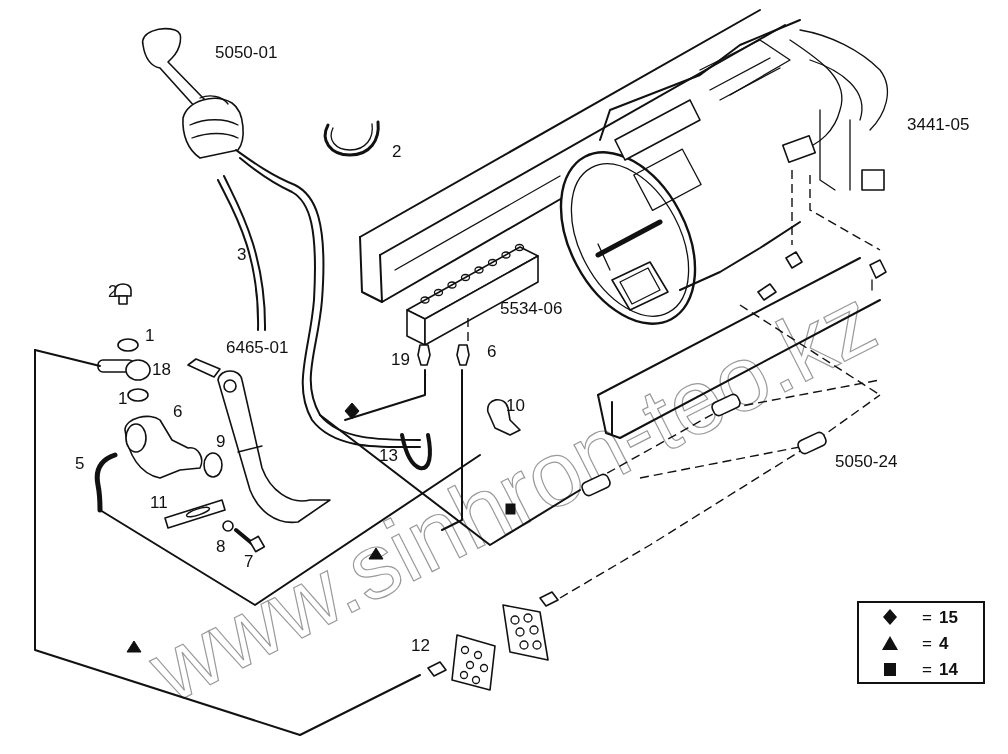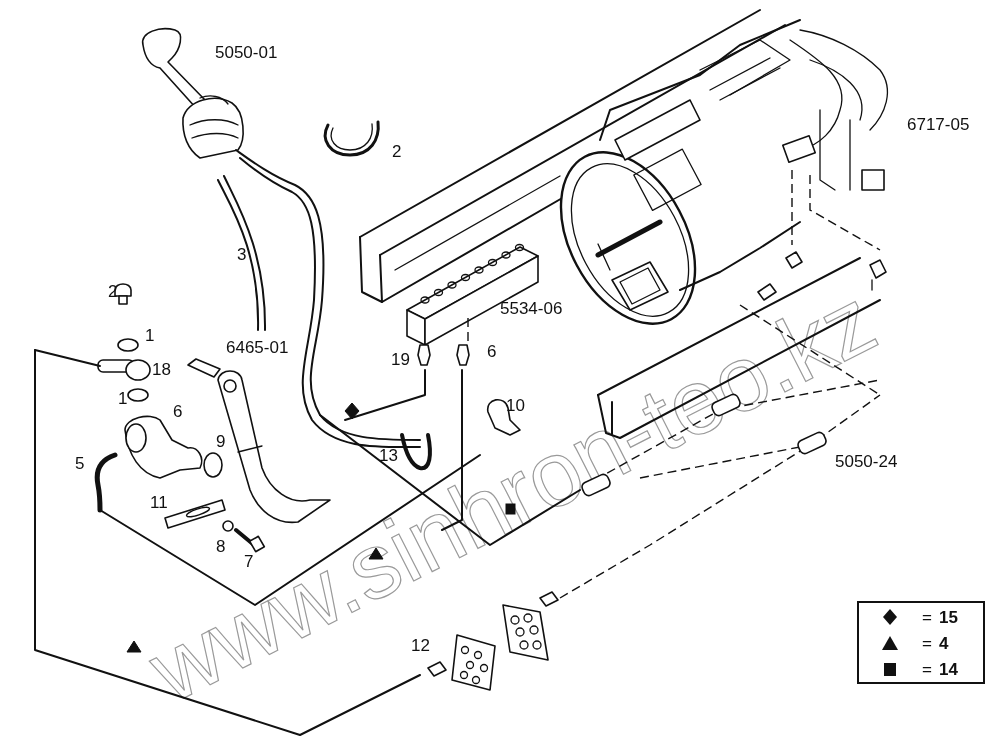--- a/index.html
+++ b/index.html
@@ -199,21 +199,21 @@
 
     <polygon class="dark" points="352,403 359,411 352,419 345,411"></polygon>
     <polygon class="dark" points="376,548 383,559 369,559"></polygon>
     <polygon class="dark" points="134,641 141,652 127,652"></polygon>
     <rect class="dark" x="506" y="504" width="9" height="10"></rect>
   </svg>
 
   <div class="lbl" style="left:215px;top:44px">5050-01</div>
   <div class="lbl" style="left:226px;top:339px">6465-01</div>
   <div class="lbl" style="left:500px;top:300px">5534-06</div>
-  <div class="lbl" style="left:907px;top:116px">6717-05</div>
+  <div class="lbl" style="left:907px;top:116px">3441-05</div>
   <div class="lbl" style="left:835px;top:453px">5050-24</div>
 
   <div class="lbl" style="left:392px;top:143px">2</div>
   <div class="lbl" style="left:237px;top:246px">3</div>
   <div class="lbl" style="left:108px;top:283px">2</div>
   <div class="lbl" style="left:145px;top:327px">1</div>
   <div class="lbl" style="left:152px;top:361px">18</div>
   <div class="lbl" style="left:118px;top:390px">1</div>
   <div class="lbl" style="left:173px;top:403px">6</div>
   <div class="lbl" style="left:216px;top:433px">9</div>

